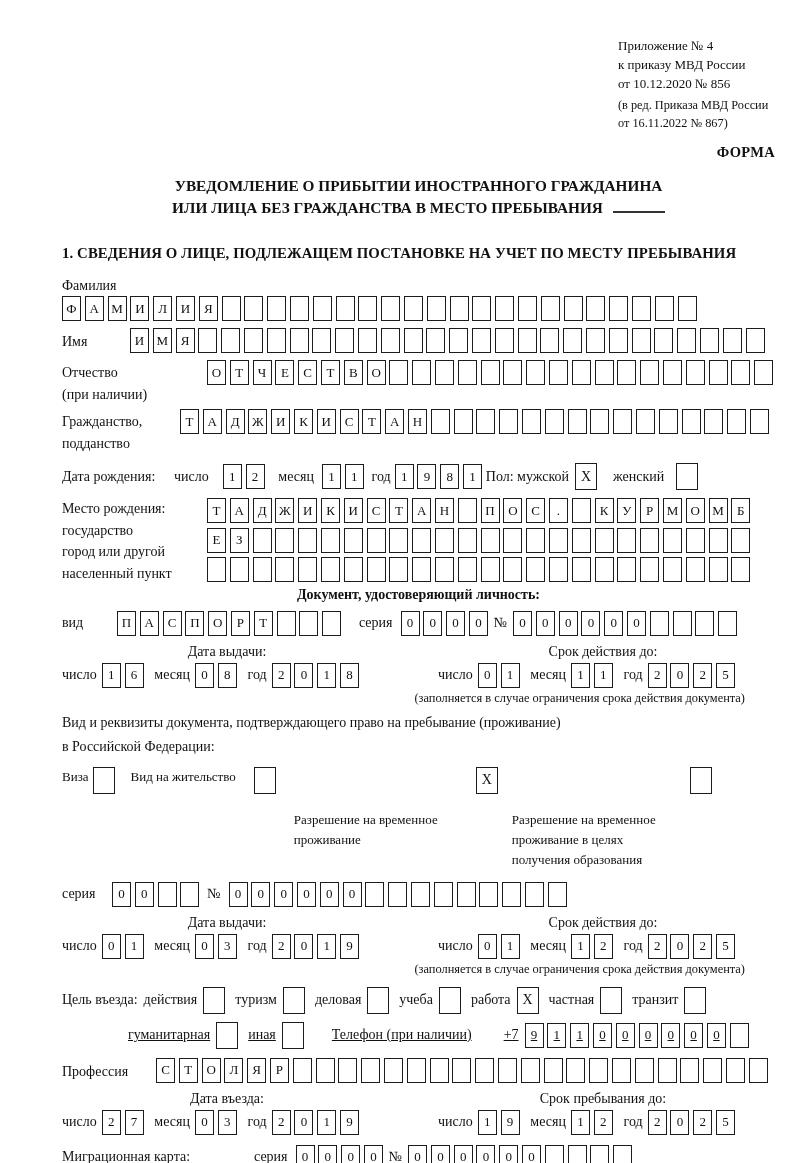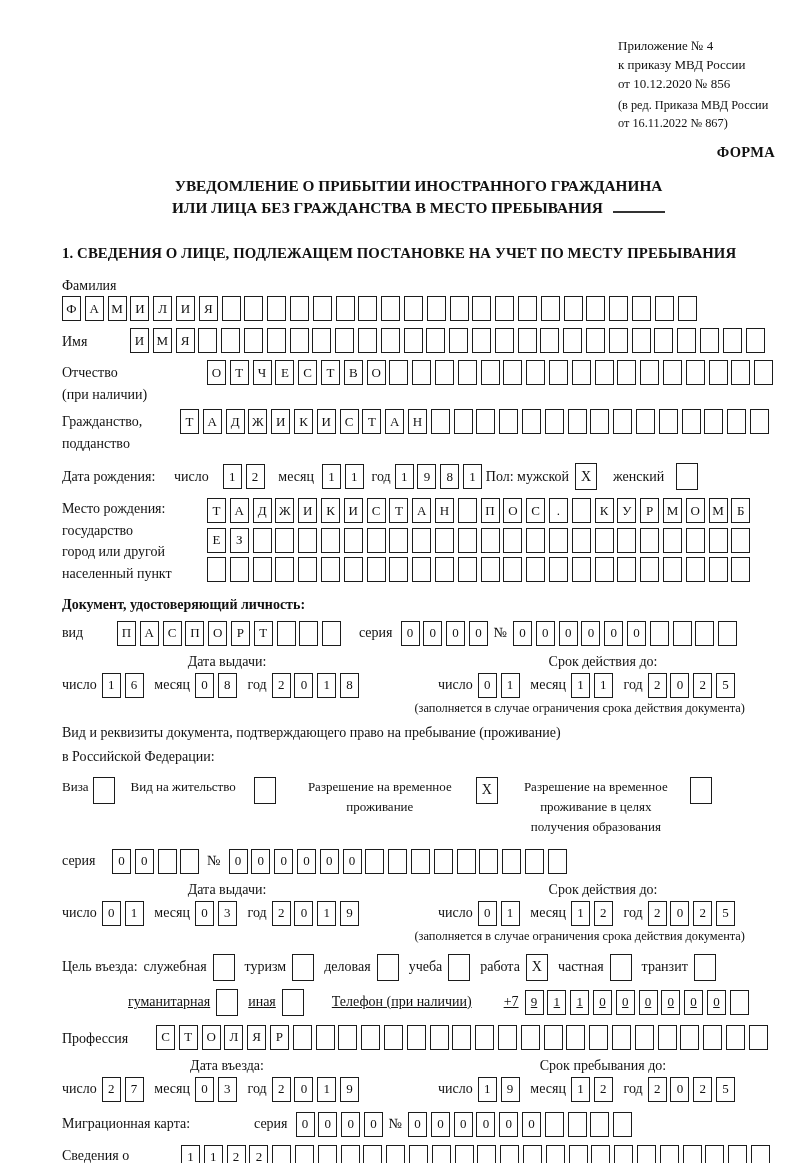--- a/index.html
+++ b/index.html
@@ -34,25 +34,25 @@
   .datepair { display:flex; margin-top:8px; }
   .dg { flex:none; }
   .dghead { text-align:center; font-size:14px; margin-bottom:3px; }
   .dgrow { display:flex; align-items:center; }
   .dgrow .lab { margin-right:5px; }
   .dgrow .cells { margin-right:7px; }
   .limit-note { text-align:right; font-size:12.4px; margin-top:3px; padding-right:30px; }
   
   .status-row { display:flex; align-items:flex-start; margin-top:10px; }
   .status-text { font-size:13px; line-height:20px; }
-  .center { text-align:center; }
+  .center { text-align:left;margin-top:43px; }
   
   .lblcol { font-size:14px; line-height:21.5px; flex:none; }
   .boxcol .cells { margin-bottom:4.5px; }
-  .doc-header { text-align:left; font-weight:bold; font-size:14px; margin-top:10px; }
+  .doc-header { text-align:center; font-weight:bold; font-size:14px; }
   .plain { font-size:14px; line-height:21px; }
   .purpose-row { display:flex; align-items:center; margin-top:10px; }
   .purpose-row .lab { margin-right:6px; }
   .purpose-row .cb { margin-right:10px; }
 </style>
 </head>
 <body>
 
 <div class="page">
 
@@ -504,21 +504,21 @@
             <span class="cell">2</span>
             <span class="cell">5</span>
           </span>
       </div>
     </div>
   </div>
   <div class="limit-note">(заполняется в случае ограничения срока действия документа)</div>
 
   <div class="purpose-row">
     <span class="lab">Цель въезда:</span>
-    <span class="lab">служебная</span>
+    <span class="lab">действия</span>
     <span class="cb"></span>
     <span class="lab">туризм</span>
     <span class="cb"></span>
     <span class="lab">деловая</span>
     <span class="cb"></span>
     <span class="lab">учеба</span>
     <span class="cb"></span>
     <span class="lab">работа</span>
     <span class="cb">X</span>
     <span class="lab">частная</span>

